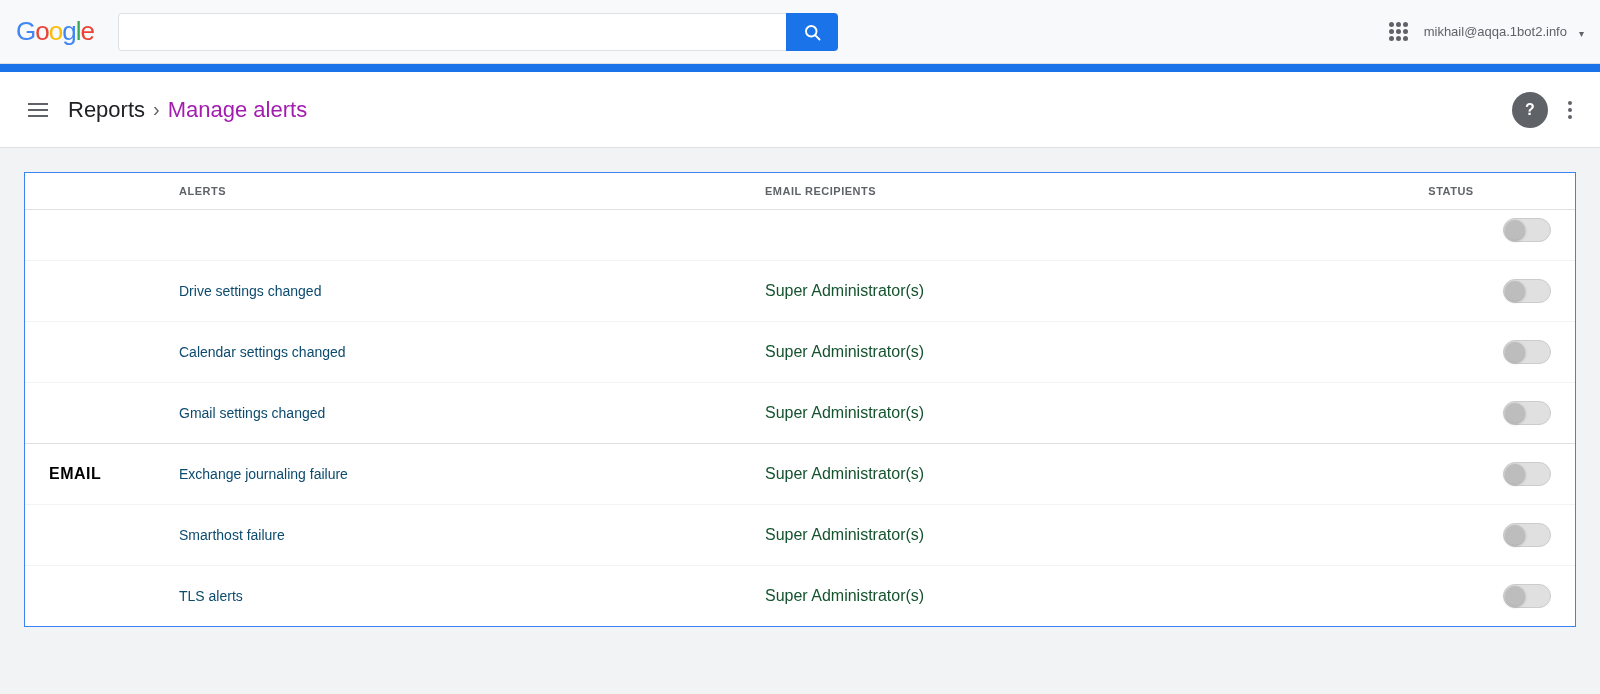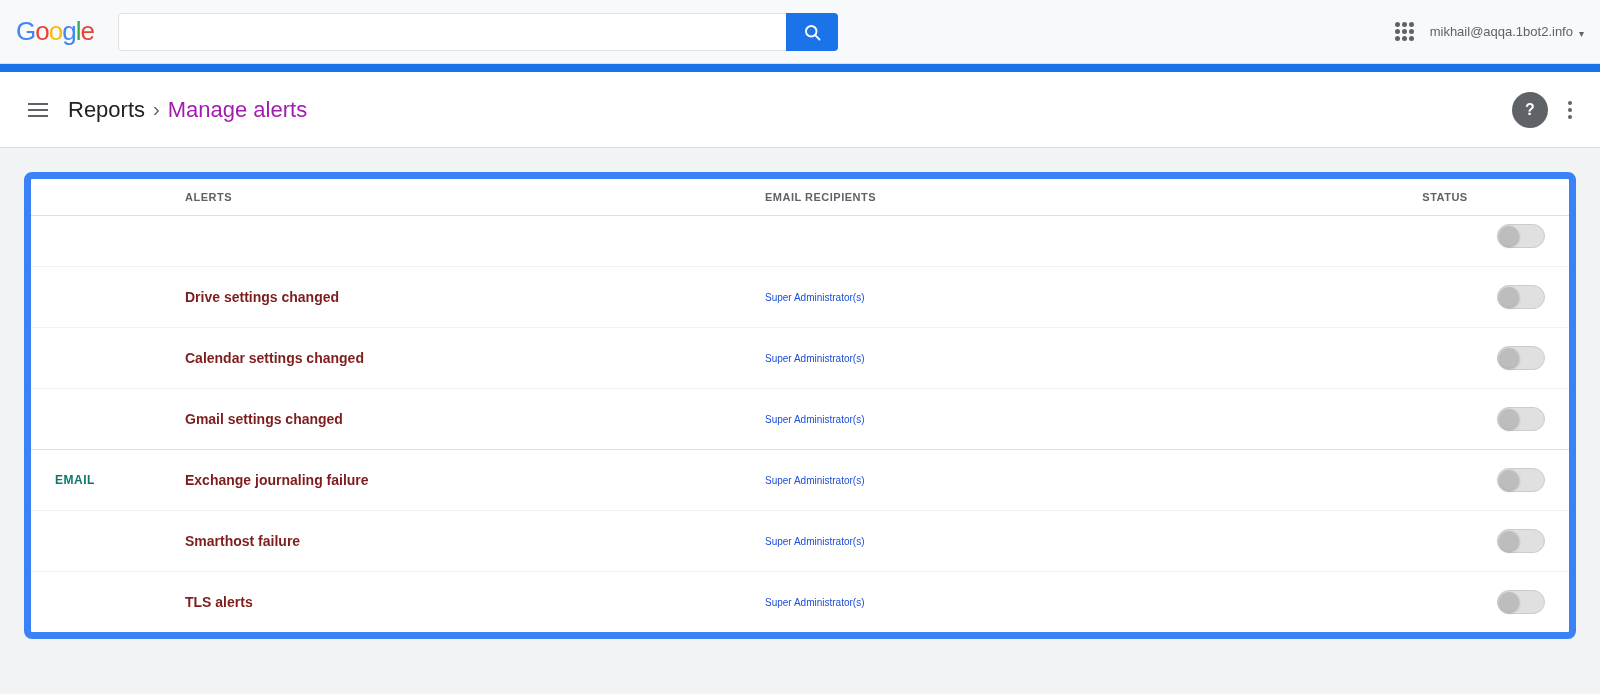--- a/index.html
+++ b/index.html
@@ -79,21 +79,21 @@
       height: 5px;
       background: #5f6368;
       border-radius: 50%;
     }
     .user-email {
       font-size: 13px;
       color: #5f6368;
       cursor: pointer;
       display: flex;
       align-items: flex-end;
-      gap: 6px;
+      gap: 12px;
     }
     .dropdown-arrow {
       font-size: 10px;
       color: #5f6368;
     }
 
     
     .blue-stripe {
       height: 8px;
       background: #1a73e8;
@@ -184,22 +184,22 @@
     
     .main-content {
       background: #f1f3f4;
       padding: 0;
     }
 
     
     .alerts-table {
       background: white;
       margin: 24px;
-      border: 7px solid #3b82f6;
-      border-radius: 8px;
+      border: 1px solid #3b82f6;
+      border-radius: 0;
     }
     .table-header {
       display: grid;
       grid-template-columns: 130px 1fr 1fr 200px;
       padding: 12px 24px;
       border-bottom: 1px solid #e0e0e0;
     }
     .table-header-cell {
       font-size: 11px;
       font-weight: 600;
@@ -215,34 +215,33 @@
       grid-template-columns: 130px 1fr 1fr 200px;
       padding: 18px 24px;
       border-bottom: 1px solid #f1f3f4;
       align-items: center;
       min-height: 60px;
     }
     .table-row:last-child {
       border-bottom: none;
     }
     .row-category {
-      font-size: 12px;
+      font-size: 16px;
       font-weight: 700;
-      color: #0f766e;
+      color: #000000;
       text-transform: uppercase;
       letter-spacing: 0.5px;
     }
     .row-alert {
       font-size: 14px;
-      color: #7f1d1d;
-      font-weight: bold;
+      color: #0c4a6e;
     }
     .row-recipients {
-      font-size: 10px;
-      color: #1d4ed8;
+      font-size: 16px;
+      color: #14532d;
     }
     .row-status {
       display: flex;
       justify-content: flex-end;
     }
 
     
     .toggle {
       width: 48px;
       height: 24px;

